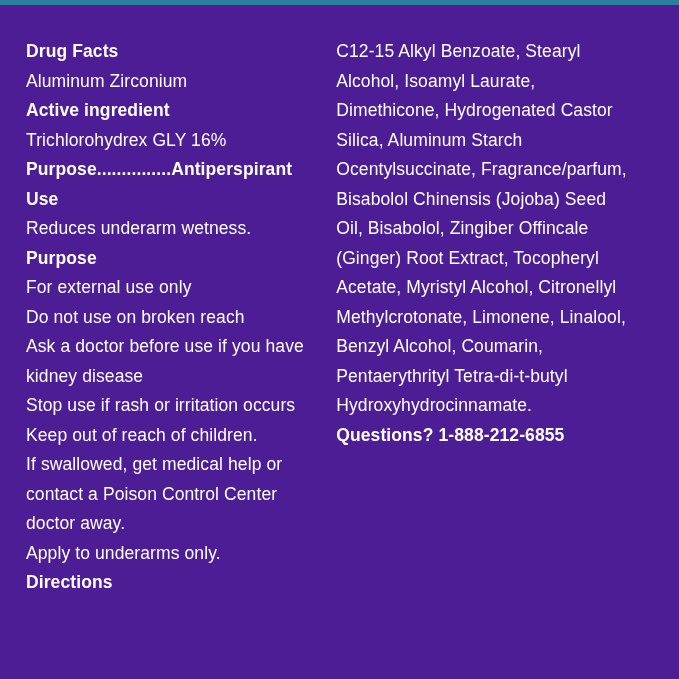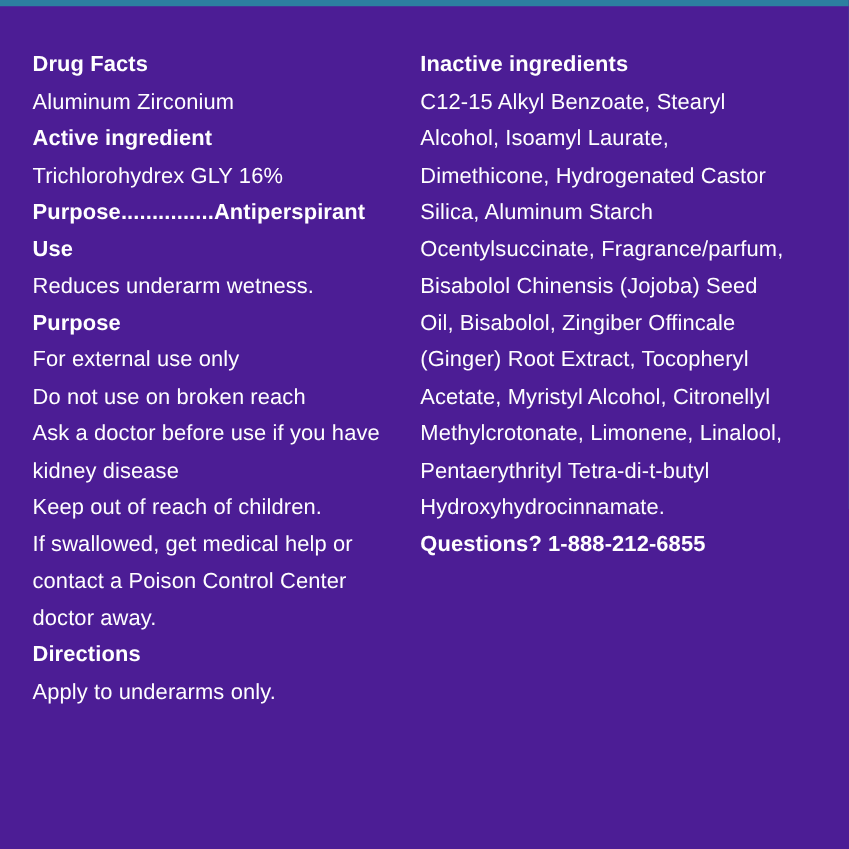--- a/index.html
+++ b/index.html
@@ -58,36 +58,37 @@
     <div class="line heading">Active ingredient</div>
     <div class="line">Trichlorohydrex GLY 16%</div>
     <div class="line heading">Purpose...............Antiperspirant</div>
     <div class="line heading">Use</div>
     <div class="line">Reduces underarm wetness.</div>
     <div class="line heading">Purpose</div>
     <div class="line">For external use only</div>
     <div class="line">Do not use on broken reach</div>
     <div class="line">Ask a doctor before use if you have</div>
     <div class="line">kidney disease</div>
+    <div class="line">Stop use if rash or irritation occurs</div>
     <div class="line">Keep out of reach of children.</div>
     <div class="line">If swallowed, get medical help or</div>
     <div class="line">contact a Poison Control Center</div>
     <div class="line">doctor away.</div>
+    <div class="line">Apply to underarms only.</div>
     <div class="line heading">Directions</div>
-    <div class="line">Apply to underarms only.</div>
   </div>
   <div class="col col-right">
-    <div class="line heading">Inactive ingredients</div>
     <div class="line">C12-15 Alkyl Benzoate, Stearyl</div>
     <div class="line">Alcohol, Isoamyl Laurate,</div>
     <div class="line">Dimethicone, Hydrogenated Castor</div>
     <div class="line">Silica, Aluminum Starch</div>
     <div class="line">Ocentylsuccinate, Fragrance/parfum,</div>
     <div class="line">Bisabolol Chinensis (Jojoba) Seed</div>
     <div class="line">Oil, Bisabolol, Zingiber Offincale</div>
     <div class="line">(Ginger) Root Extract, Tocopheryl</div>
     <div class="line">Acetate, Myristyl Alcohol, Citronellyl</div>
     <div class="line">Methylcrotonate, Limonene, Linalool,</div>
+    <div class="line">Benzyl Alcohol, Coumarin,</div>
     <div class="line">Pentaerythrityl Tetra-di-t-butyl</div>
     <div class="line">Hydroxyhydrocinnamate.</div>
     <div class="line heading">Questions? 1-888-212-6855</div>
   </div>
 </div>
 
 </body></html>

